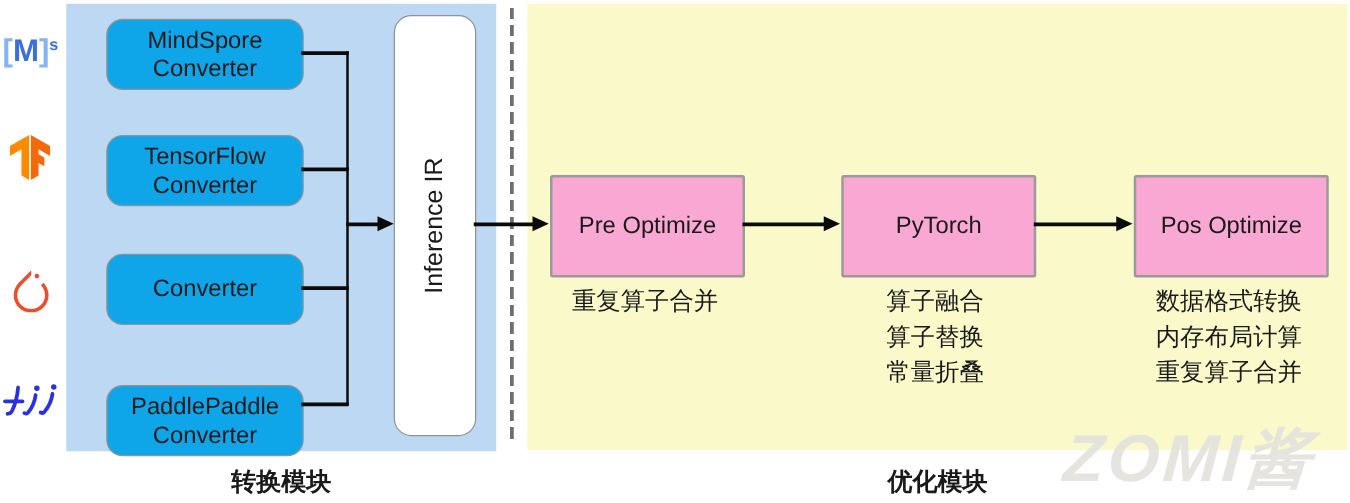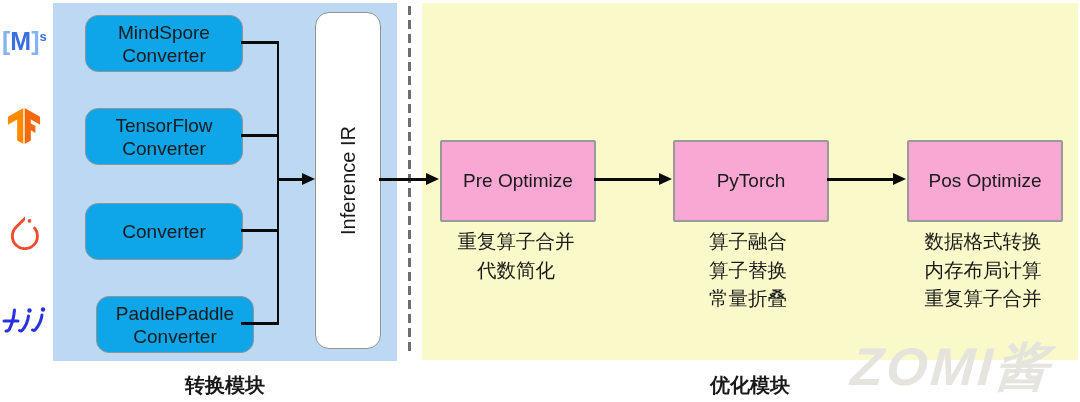--- a/index.html
+++ b/index.html
@@ -16,21 +16,21 @@
     left:408px;top:6px;width:3px;height:350px;
     background:repeating-linear-gradient(to bottom,#6e6e6e 0 9px,transparent 9px 14px);
   }
   
   .conv{
     left:85px;width:156px;height:55px;background:#0ea5e9;
     border:1.6px solid #939393;border-radius:13px;
     display:flex;flex-direction:column;align-items:center;justify-content:center;
     font-size:19px;line-height:23px;text-align:center;
   }
-  .conv-ms{top:15px;} .conv-tf{top:108px;} .conv-pt{top:203px;} .conv-pp{top:296px;margin-left:11px;}
+  .conv-ms{top:15px;} .conv-tf{top:108px;} .conv-pt{top:203px;} .conv-pp{top:308px;}
   
   .ir-box{
     left:315px;top:12px;width:64px;height:335px;background:#ffffff;
     border:1.6px solid #939393;border-radius:14px;
     display:flex;align-items:center;justify-content:center;
   }
   .ir-text{transform:rotate(-90deg);white-space:nowrap;font-size:20px;}
   
   .stagebox{
     top:140px;width:152px;height:78px;background:#f9a8d4;
@@ -144,21 +144,20 @@
   <span>Pos Optimize</span>
 </div>
 
 <div class="abs h-line" style="left:594px;top:178.3px;width:66px;"></div>
 <div class="abs arrowhead" style="left:659px;top:173px;"></div>
 <div class="abs h-line" style="left:827px;top:178.3px;width:67px;"></div>
 <div class="abs arrowhead" style="left:893px;top:173px;"></div>
 
 <div class="abs items items-pre">
   <div>重复算子合并</div>
-  <div>代数简化</div>
 </div>
 <div class="abs items items-opt">
   <div>算子融合</div>
   <div>算子替换</div>
   <div>常量折叠</div>
 </div>
 <div class="abs items items-pos">
   <div>数据格式转换</div>
   <div>内存布局计算</div>
   <div>重复算子合并</div>

